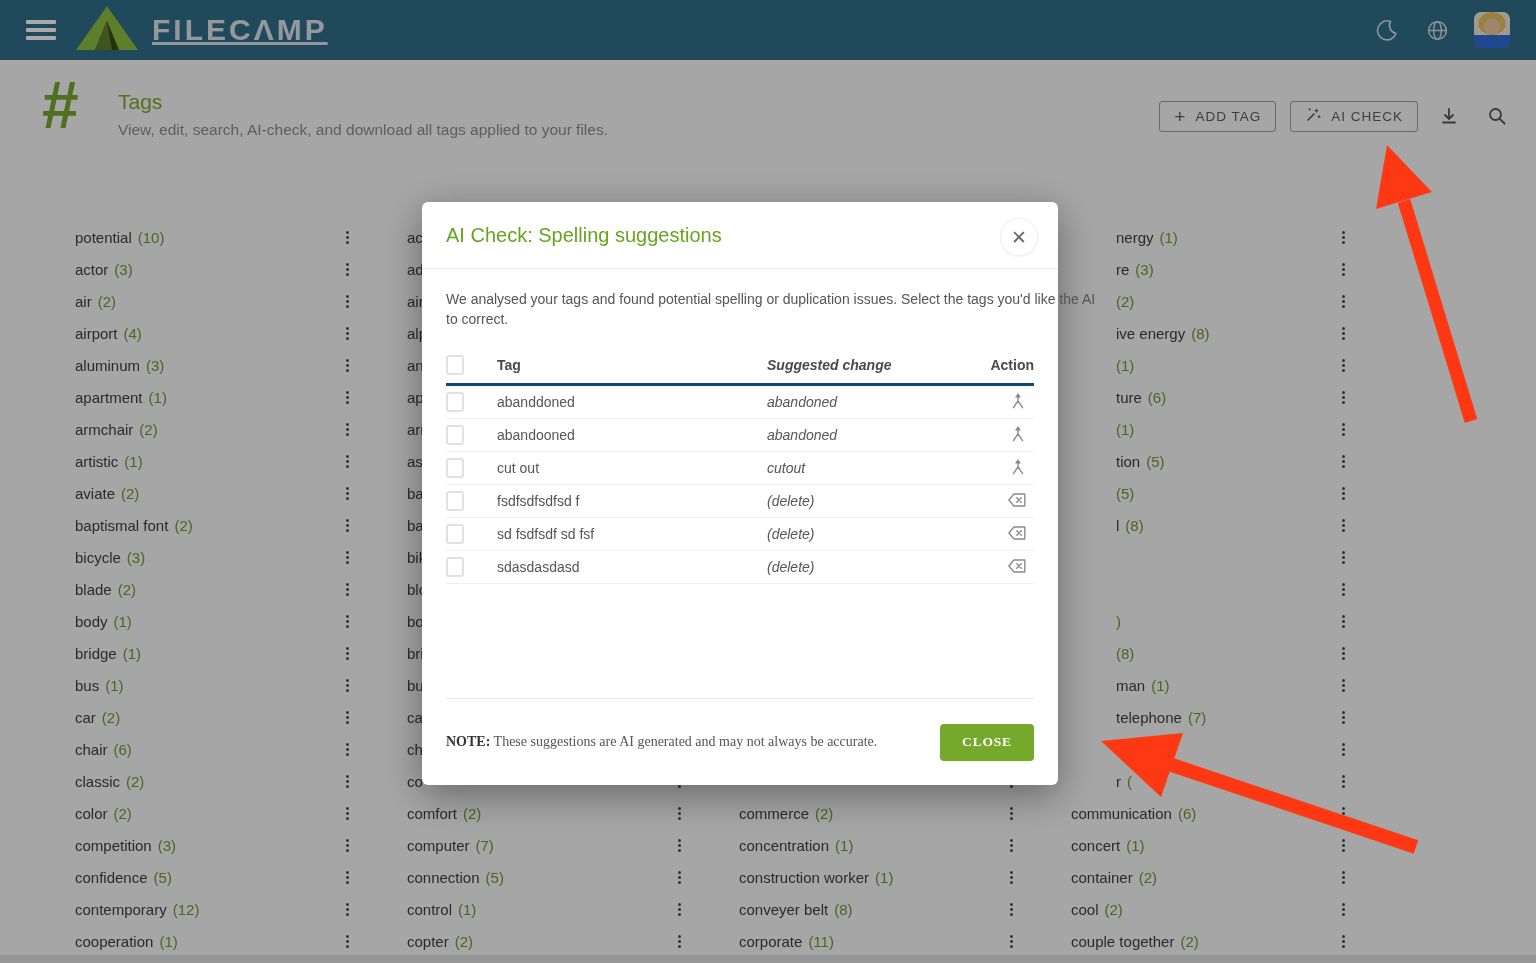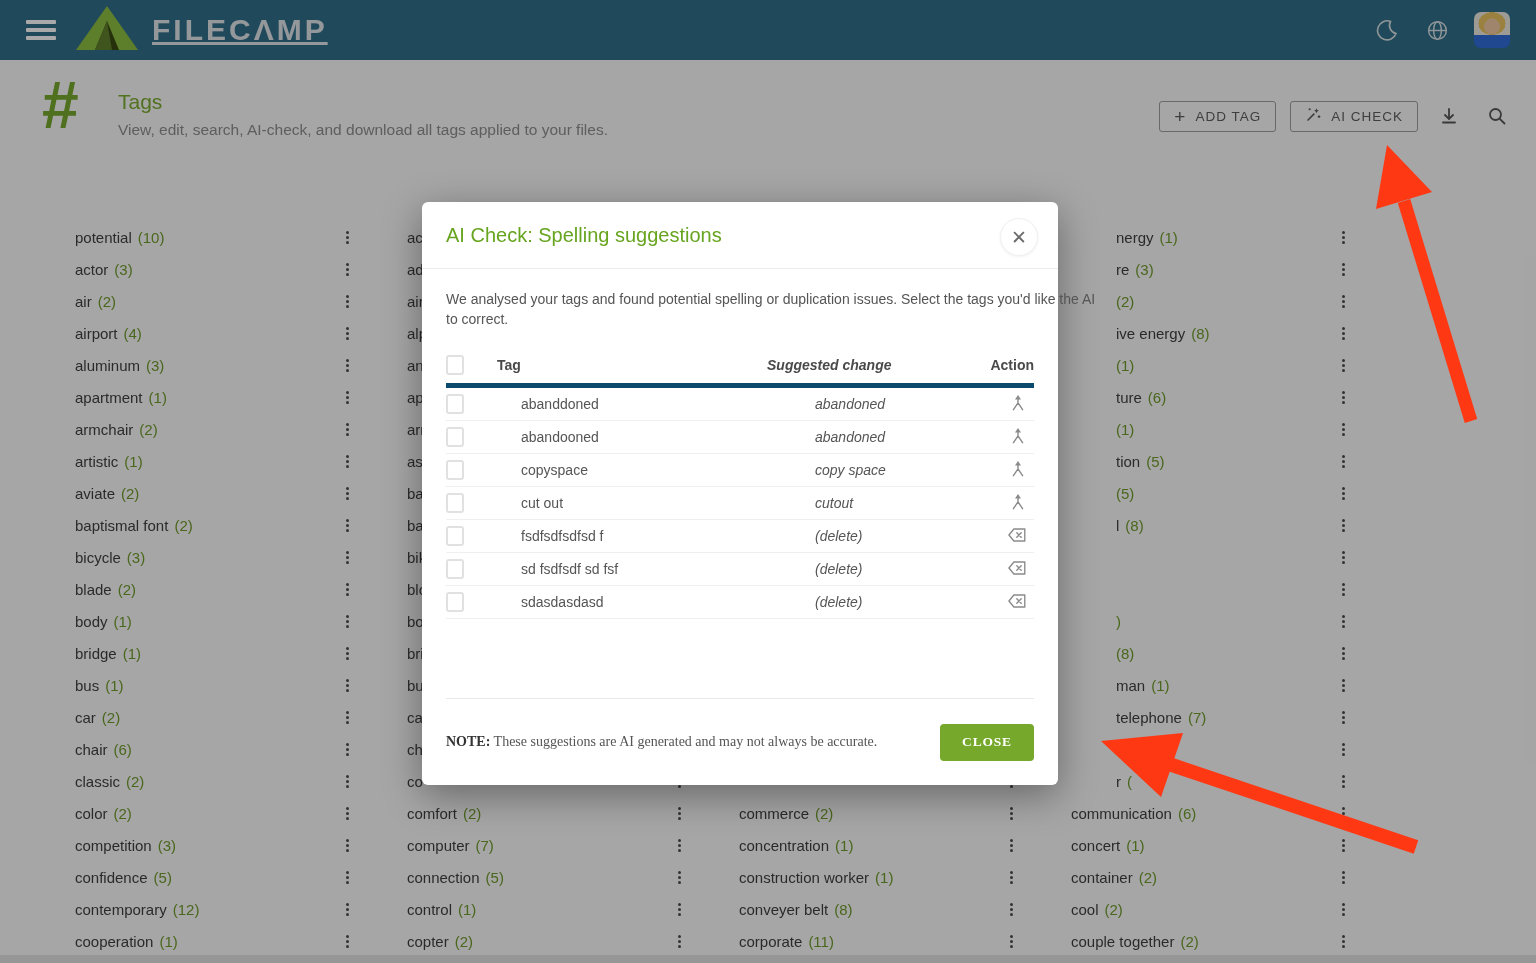--- a/index.html
+++ b/index.html
@@ -52,23 +52,23 @@
          border-radius:6px;box-shadow:0 10px 38px rgba(0,0,0,0.38);z-index:50;
          display:flex;flex-direction:column;box-sizing:border-box;}
   .m-head{height:66px;display:flex;align-items:center;padding:0 24px;border-bottom:1px solid #ececec;flex:0 0 auto;}
   .m-title{font-size:20px;color:#67a41f;}
   .m-close{position:absolute;top:16px;right:20px;width:36px;height:36px;border-radius:50%;
            border:1px solid #f0f0f0;background:#fff;color:#6b6b6b;font-size:19px;
            display:flex;align-items:center;justify-content:center;cursor:pointer;box-shadow:0 1px 3px rgba(0,0,0,0.06);}
   .m-desc{margin:20px 24px 14px;font-size:14px;color:#555;line-height:20px;}
   .m-desc div{white-space:nowrap;}
   .m-table{margin:4px 24px 0;flex:0 0 auto;}
-  .t-head{display:flex;align-items:center;height:36px;border-bottom:5px solid #0c4a6e;
+  .t-head{display:flex;align-items:center;height:36px;border-bottom:3px solid #0c4a6e;
           font-size:14px;font-weight:bold;color:#4a4a4a;}
-  .t-row{display:flex;align-items:center;height:32px;border-bottom:1px solid #efefef;font-size:14px;color:#555;gap:24px;}
+  .t-row{display:flex;align-items:center;height:32px;border-bottom:1px solid #efefef;font-size:14px;color:#555;}
   .c-check{width:18px;margin-right:33px;display:flex;align-items:center;}
   .checkbox{width:16px;height:16px;border:2px solid #e1e1e1;border-radius:3px;background:#fff;cursor:pointer;}
   .c-tag{width:270px;}
   .c-sug{flex:1;font-style:italic;}
   .c-act{width:62px;display:flex;justify-content:flex-end;padding-right:6px;box-sizing:border-box;}
   .t-head .c-act{font-weight:bold;padding-right:0;}
   .m-spacer{flex:1;}
   .m-foot{border-top:1px solid #e8e8e8;margin:0 24px;height:86px;display:flex;align-items:center;justify-content:space-between;flex:0 0 auto;font-family:Liberation Serif, serif;}
   .note{font-size:14px;color:#555;white-space:nowrap;}
   .note b{color:#333;}
@@ -1130,33 +1130,20 @@
             <span><svg width="20" height="20" viewBox="0 0 24 24">
                 <path d="M6.5 20 L11.2 13 M17.5 20 L12.8 13 M12 13.5 V7" stroke="#8a8a8a" stroke-width="1.7" fill="none" stroke-linecap="round"></path>
                 <path d="M12 2.5 L8.4 7.8 H15.6 Z" fill="#8a8a8a"></path>
               </svg></span>
           </span>
         </div>
         <div class="t-row">
           <span class="c-check">
             <span class="checkbox"></span>
           </span>
-          <span class="c-tag">copyspace</span>
-          <span class="c-sug">copy space</span>
-          <span class="c-act">
-            <span><svg width="20" height="20" viewBox="0 0 24 24">
-                <path d="M6.5 20 L11.2 13 M17.5 20 L12.8 13 M12 13.5 V7" stroke="#8a8a8a" stroke-width="1.7" fill="none" stroke-linecap="round"></path>
-                <path d="M12 2.5 L8.4 7.8 H15.6 Z" fill="#8a8a8a"></path>
-              </svg></span>
-          </span>
-        </div>
-        <div class="t-row">
-          <span class="c-check">
-            <span class="checkbox"></span>
-          </span>
           <span class="c-tag">cut out</span>
           <span class="c-sug">cutout</span>
           <span class="c-act">
             <span><svg width="20" height="20" viewBox="0 0 24 24">
                 <path d="M6.5 20 L11.2 13 M17.5 20 L12.8 13 M12 13.5 V7" stroke="#8a8a8a" stroke-width="1.7" fill="none" stroke-linecap="round"></path>
                 <path d="M12 2.5 L8.4 7.8 H15.6 Z" fill="#8a8a8a"></path>
               </svg></span>
           </span>
         </div>
         <div class="t-row">

